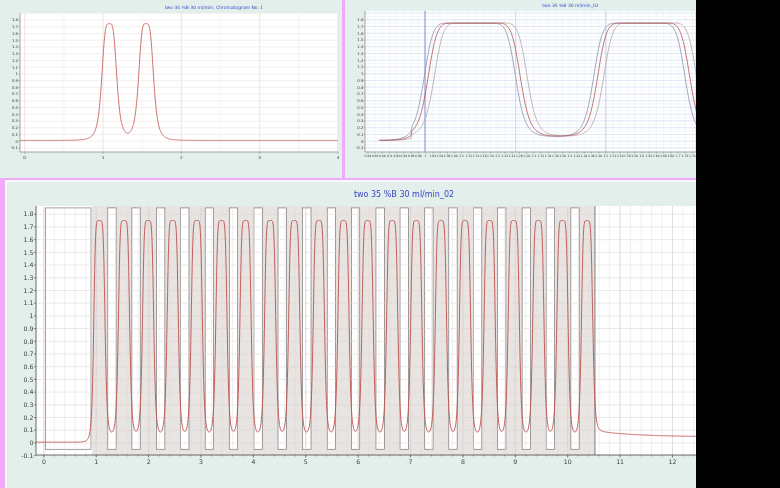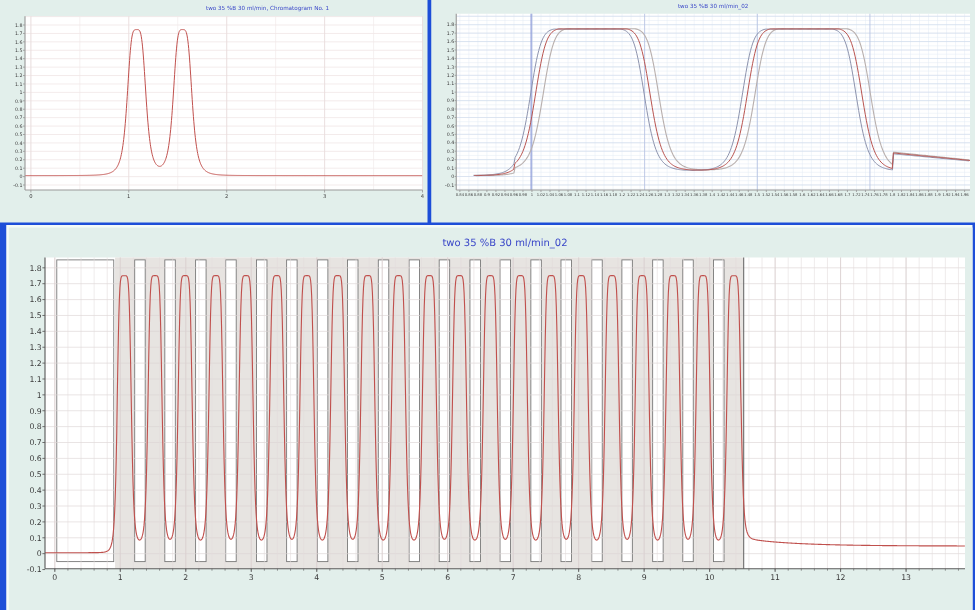--- a/index.html
+++ b/index.html
@@ -1,16 +1,16 @@
 <!DOCTYPE html>
 <html><head>
 <meta charset="utf-8">
 <style>
   html,body{margin:0;padding:0;background:#000;}
-  .stage{position:relative;width:780px;height:488px;background:#1d4ed8;overflow:hidden;
+  .stage{position:relative;width:696px;height:488px;background:#f0abfc;overflow:hidden;
          font-family:"DejaVu Sans", sans-serif;}
   .panel{position:absolute;background:#e2efeb;}
   #p1{left:0;top:0;width:342px;height:178px;}
   #p2{left:345px;top:0;width:435px;height:178px;}
   #p3{left:7px;top:182px;width:771px;height:306px;box-shadow:-1px -1px 0 1px #f4faf8;}
   .panel svg{position:absolute;left:0;top:0;width:100%;height:100%;}
   .chart-title{position:absolute;color:#3946c8;white-space:nowrap;text-align:center;line-height:1;}
   #t1{left:64px;top:6px;width:300px;font-size:4.5px;}
   #t2{left:20px;top:4px;width:411px;font-size:4.5px;}
   #t3{left:29px;top:9px;width:736px;font-size:8px;}

